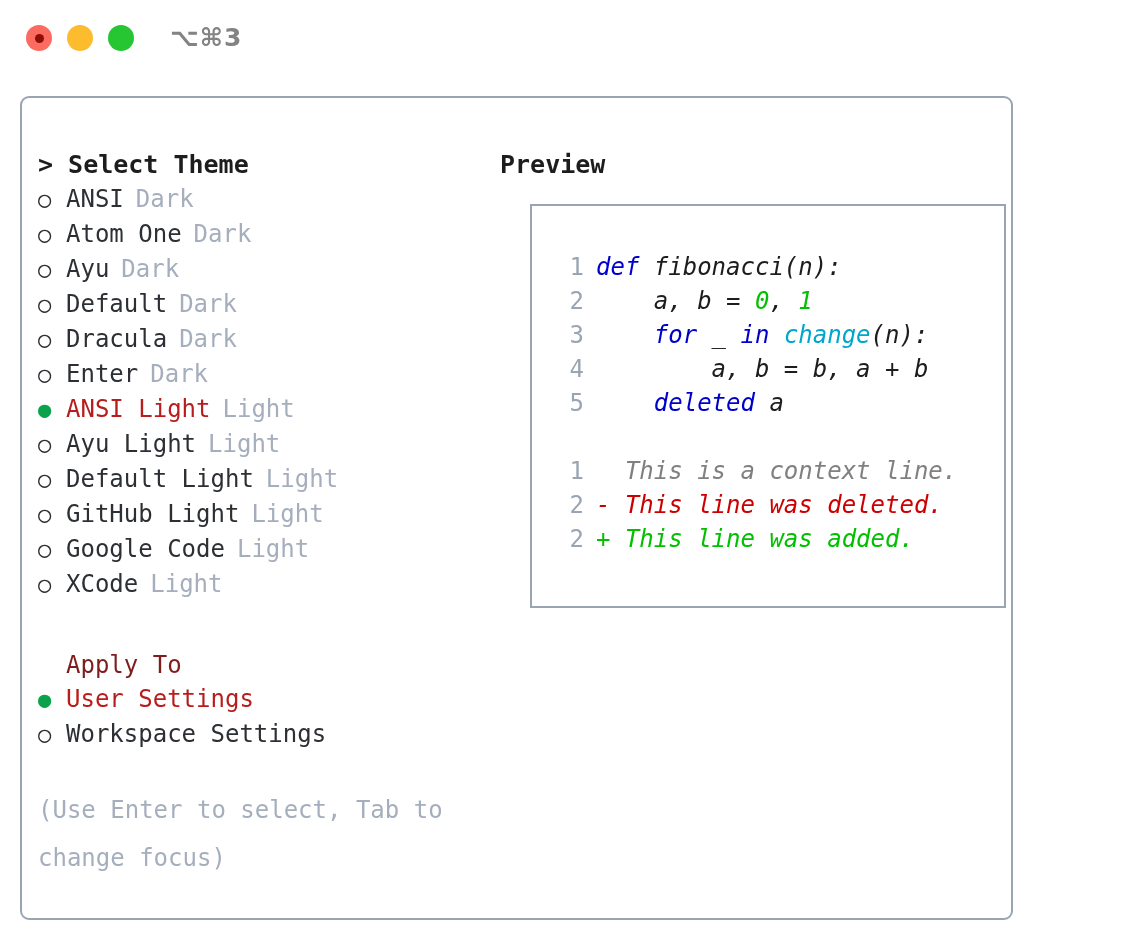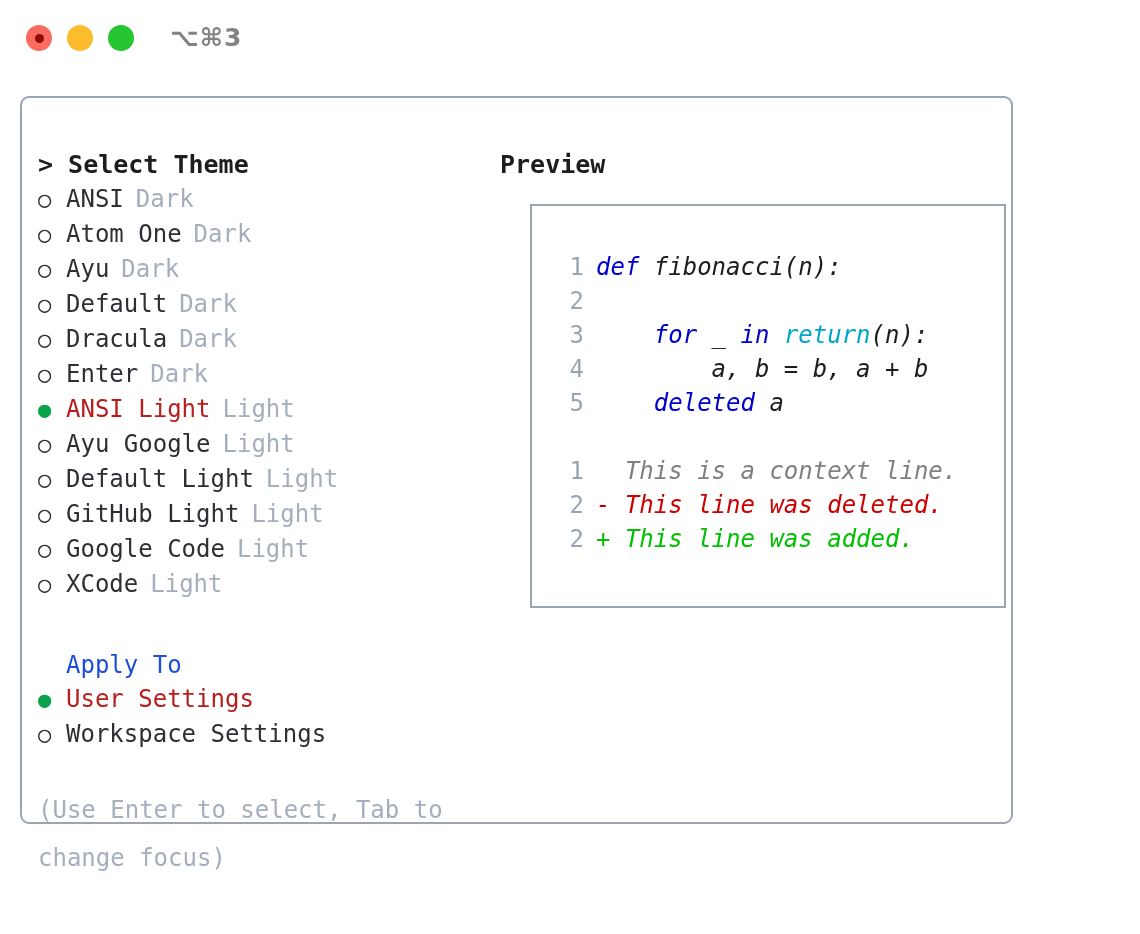--- a/index.html
+++ b/index.html
@@ -64,21 +64,21 @@
     color: #838383;
     letter-spacing: 1px;
     font-family: "DejaVu Sans", "Liberation Sans", sans-serif;
   }
 
   
   #window {
     position: absolute;
     left: 20px; top: 96px;
     width: 993px;
-    height: 728px;
+    height: 824px;
     border: 2px solid #9aa5b4;
     border-radius: 9px;
     box-sizing: border-box;
     background: #ffffff;
   }
 
   
   #left-col {
     position: absolute;
     left: 16px;
@@ -122,21 +122,21 @@
   .tkind {
     color: #a5aebd;
     margin-left: 12px;
   }
 
   .section-gap { height: 46px; }
 
   .apply-head {
     font-size: 24px;
     line-height: 34px;
-    color: #1d4ed8;
+    color: #7f1d1d;
     padding-left: 28px;
     white-space: pre;
   }
 
   .hint {
     margin-top: 34px;
     font-size: 24px;
     line-height: 48px;
     color: #a5aebd;
     width: 420px;
@@ -207,21 +207,21 @@
       <div class="heading">&gt; Select Theme</div>
 
       <div class="theme-list" id="theme-list">
           <div class="theme-row"><span class="bullet">○</span><span class="tname">ANSI</span><span class="tkind">Dark</span></div>
           <div class="theme-row"><span class="bullet">○</span><span class="tname">Atom One</span><span class="tkind">Dark</span></div>
           <div class="theme-row"><span class="bullet">○</span><span class="tname">Ayu</span><span class="tkind">Dark</span></div>
           <div class="theme-row"><span class="bullet">○</span><span class="tname">Default</span><span class="tkind">Dark</span></div>
           <div class="theme-row"><span class="bullet">○</span><span class="tname">Dracula</span><span class="tkind">Dark</span></div>
           <div class="theme-row"><span class="bullet">○</span><span class="tname">Enter</span><span class="tkind">Dark</span></div>
           <div class="theme-row selected"><span class="bullet">●</span><span class="tname">ANSI Light</span><span class="tkind">Light</span></div>
-          <div class="theme-row"><span class="bullet">○</span><span class="tname">Ayu Google</span><span class="tkind">Light</span></div>
+          <div class="theme-row"><span class="bullet">○</span><span class="tname">Ayu Light</span><span class="tkind">Light</span></div>
           <div class="theme-row"><span class="bullet">○</span><span class="tname">Default Light</span><span class="tkind">Light</span></div>
           <div class="theme-row"><span class="bullet">○</span><span class="tname">GitHub Light</span><span class="tkind">Light</span></div>
           <div class="theme-row"><span class="bullet">○</span><span class="tname">Google Code</span><span class="tkind">Light</span></div>
           <div class="theme-row"><span class="bullet">○</span><span class="tname">XCode</span><span class="tkind">Light</span></div>
         </div>
 
       <div class="section-gap"></div>
 
       <div class="apply-head">Apply To</div>
 
@@ -232,22 +232,22 @@
 
       <div class="hint">(Use Enter to select, Tab to change focus)</div>
     </div>
 
     <div id="right-col">
       <div class="heading">Preview</div>
 
       <div id="preview-box">
         <div id="code">
             <div class="cline"><span class="gutter">1</span><span class="code-text"><span class="kw">def</span><span class="plain"> fibonacci(n):</span></span></div>
-            <div class="cline"><span class="gutter">2</span></div>
-            <div class="cline"><span class="gutter">3</span><span class="code-text"><span class="plain">    </span><span class="kw">for</span><span class="plain"> _ </span><span class="kw">in</span><span class="plain"> </span><span class="fn">return</span><span class="plain">(n):</span></span></div>
+            <div class="cline"><span class="gutter">2</span><span class="code-text"><span class="plain">    a, b = </span><span class="num">0</span><span class="plain">, </span><span class="num">1</span></span></div>
+            <div class="cline"><span class="gutter">3</span><span class="code-text"><span class="plain">    </span><span class="kw">for</span><span class="plain"> _ </span><span class="kw">in</span><span class="plain"> </span><span class="fn">change</span><span class="plain">(n):</span></span></div>
             <div class="cline"><span class="gutter">4</span><span class="code-text"><span class="plain">        a, b = b, a + b</span></span></div>
             <div class="cline"><span class="gutter">5</span><span class="code-text"><span class="plain">    </span><span class="kw">deleted</span><span class="plain"> a</span></span></div>
             <div class="blank-line"></div>
             <div class="cline"><span class="gutter">1</span><span class="code-text d-ctx">  This is a context line.</span></div>
             <div class="cline"><span class="gutter">2</span><span class="code-text d-del">- This line was deleted.</span></div>
             <div class="cline"><span class="gutter">2</span><span class="code-text d-add">+ This line was added.</span></div>
           </div>
       </div>
     </div>
 

